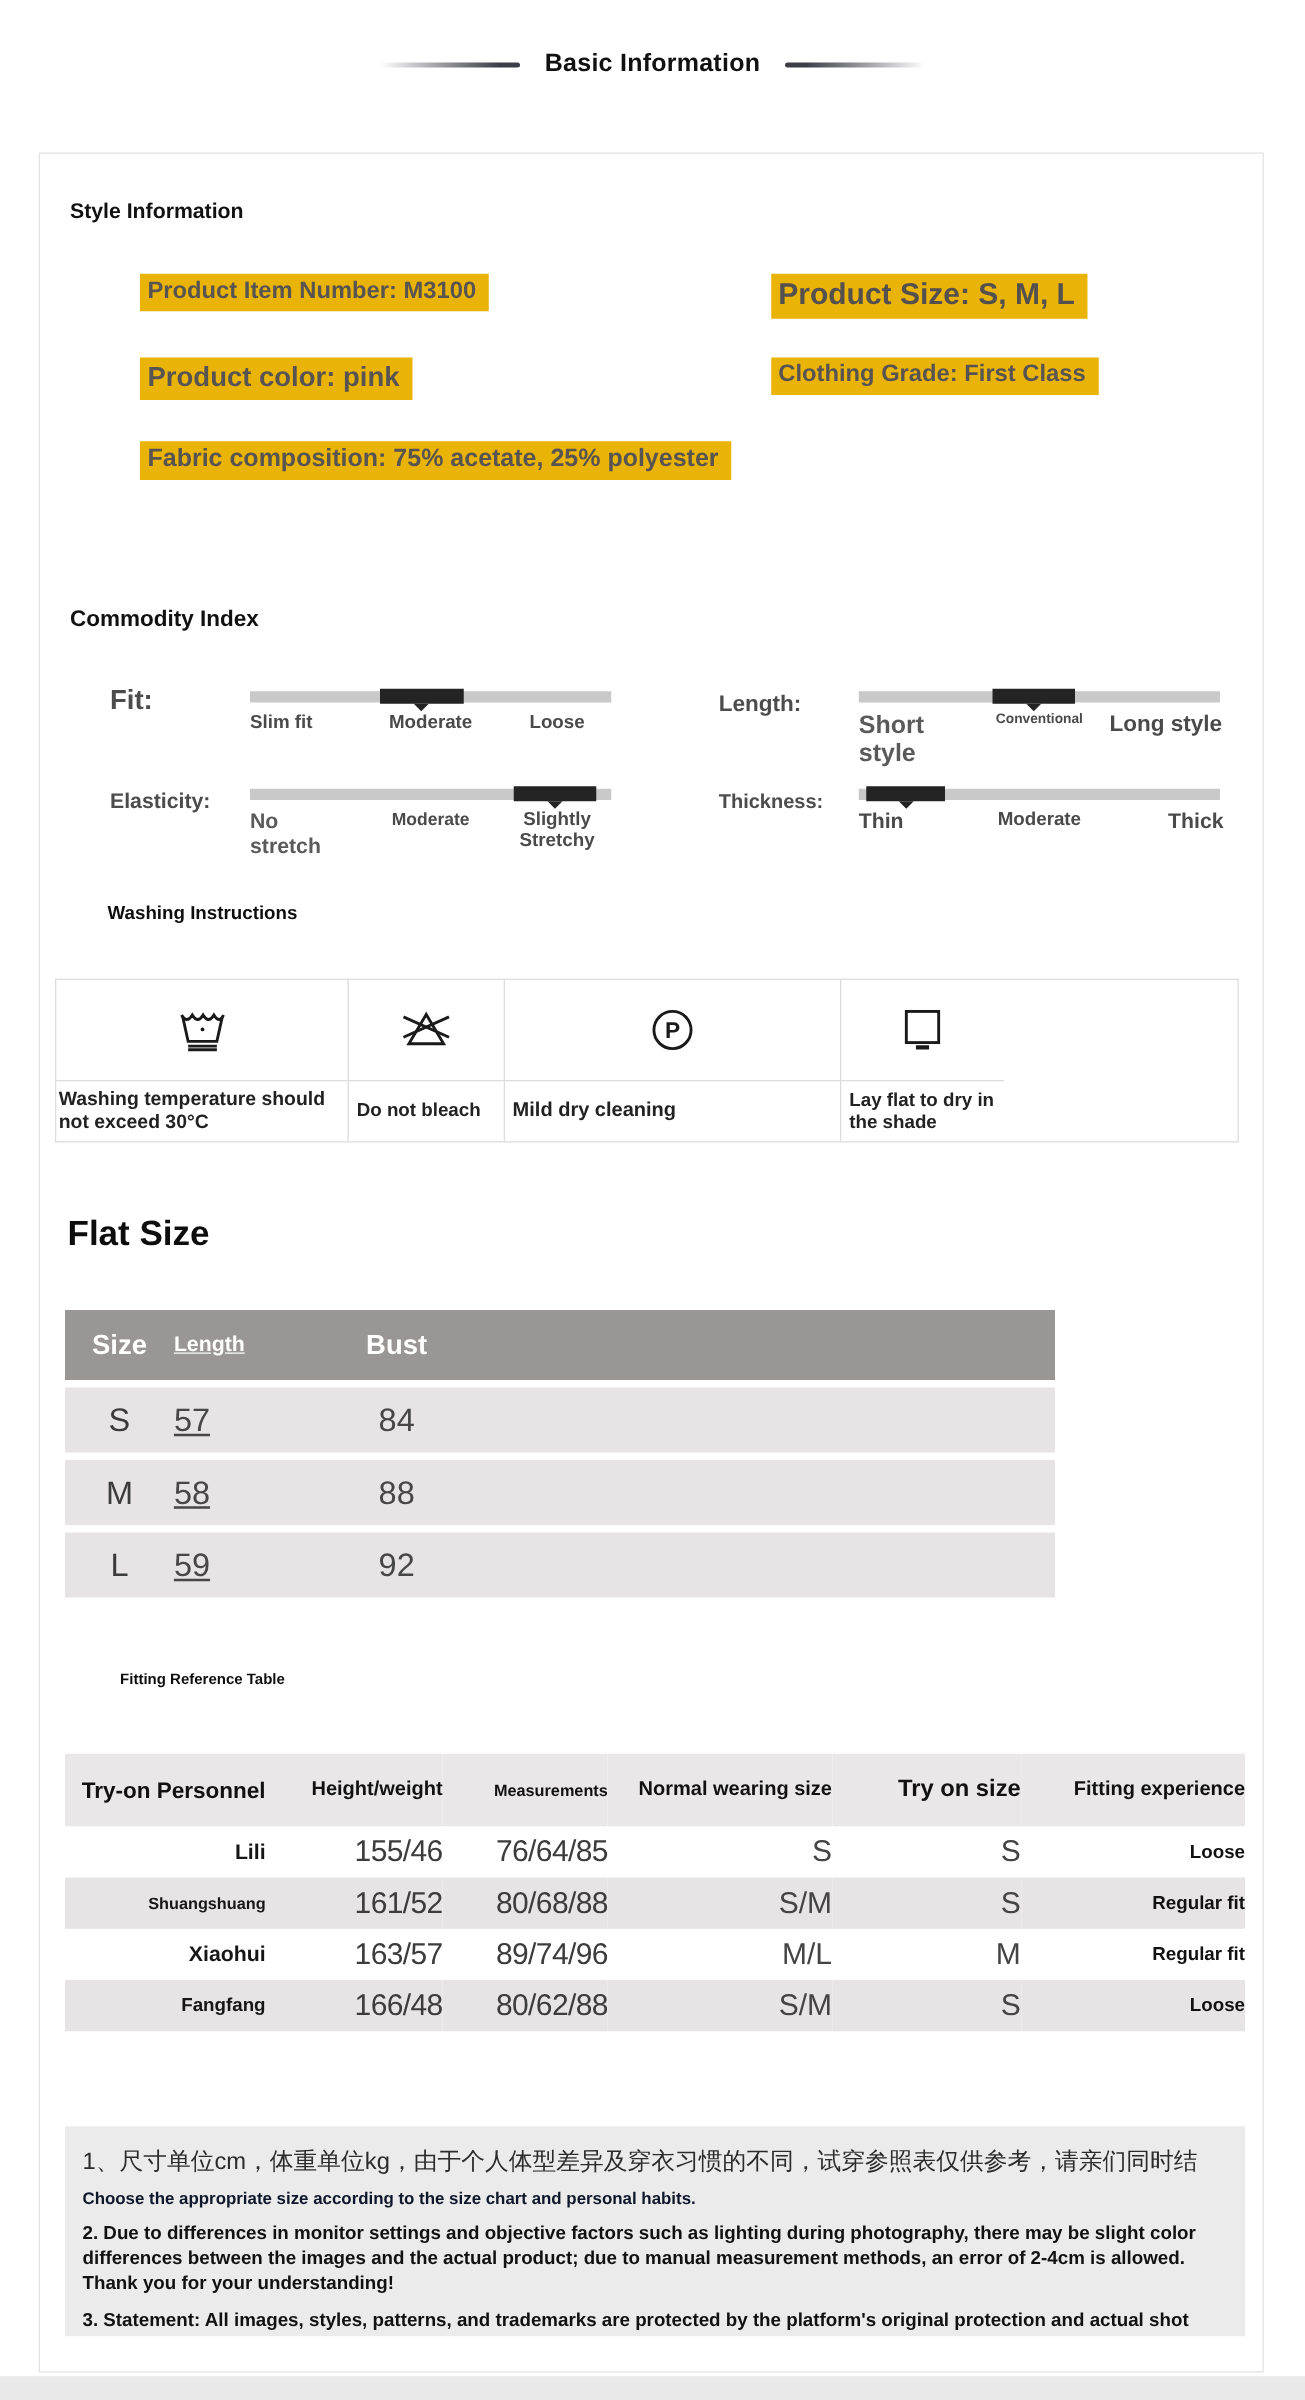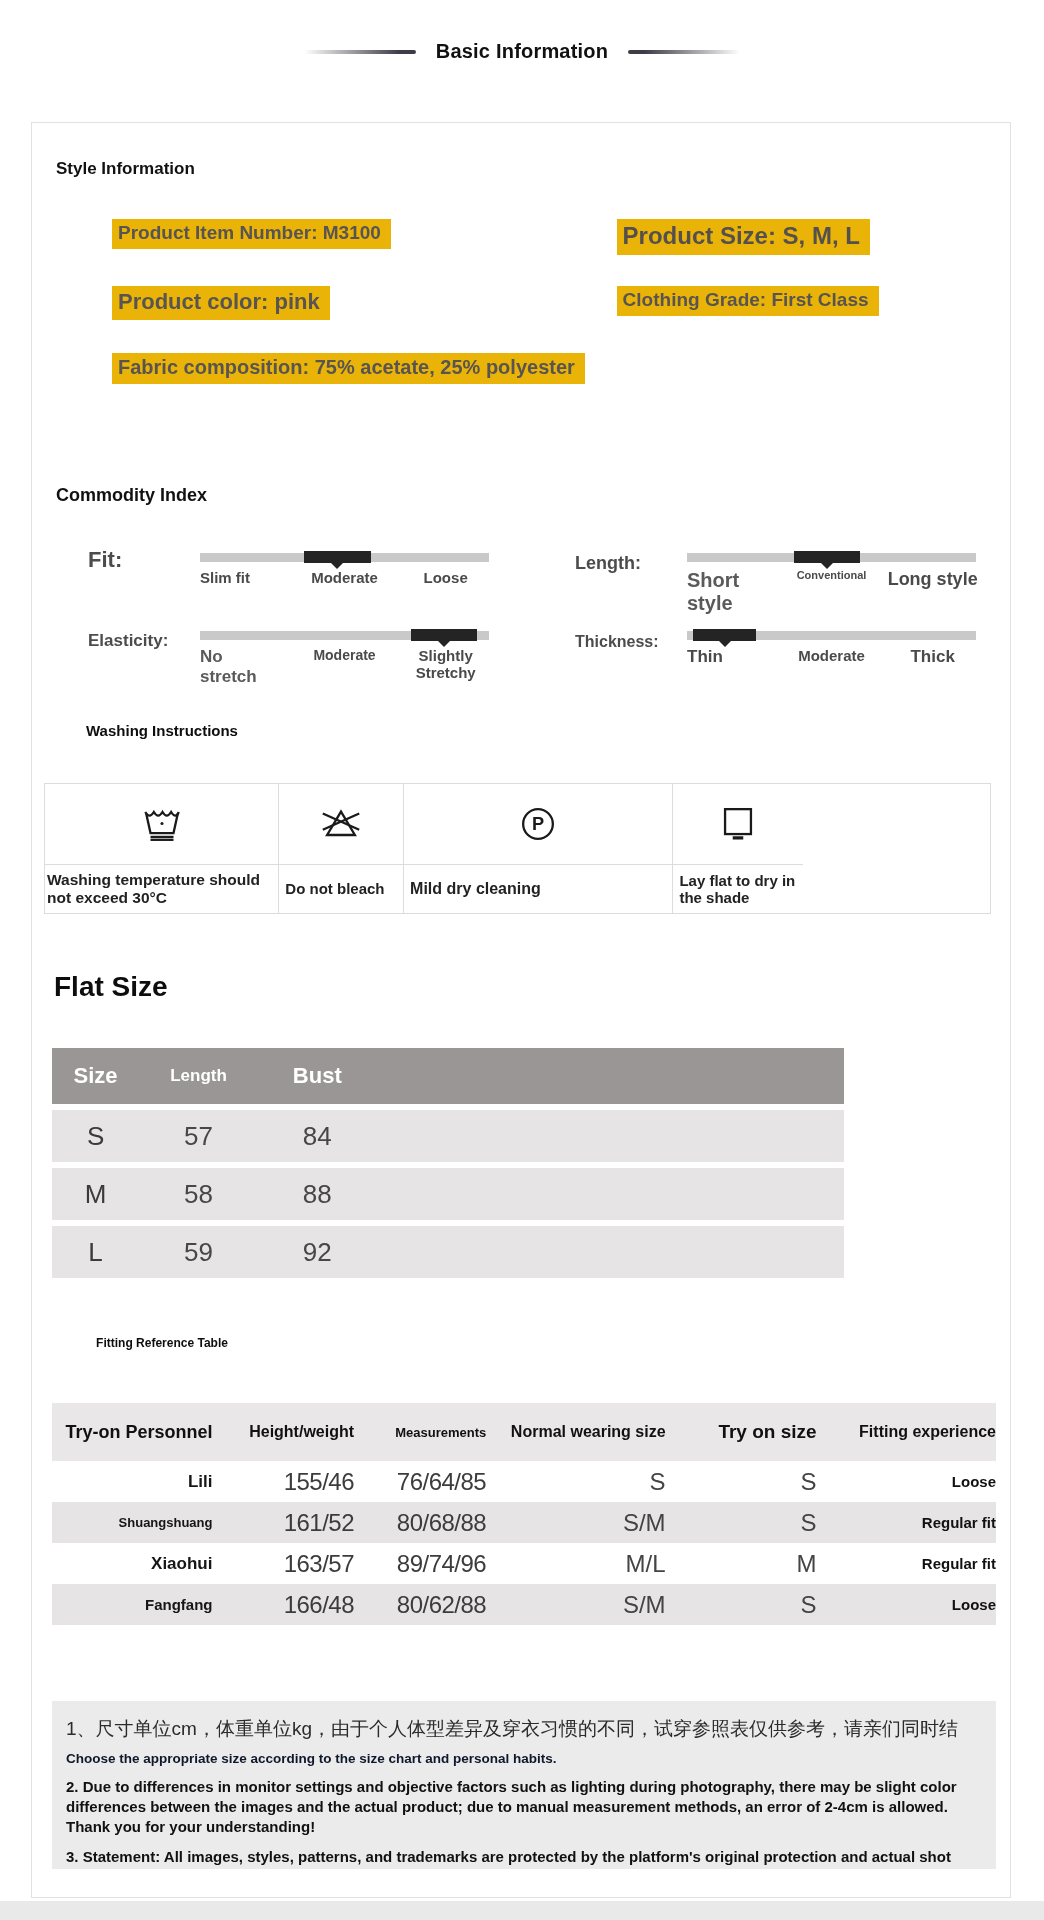--- a/index.html
+++ b/index.html
@@ -55,21 +55,21 @@
   .s-ticks span { position:absolute; top:7px; line-height:1.15; }
   .t0 { left:0; max-width:82px; }
   .t1 { left:50%; transform:translateX(-50%); text-align:center; white-space:nowrap; }
   .t2 { left:85%; transform:translateX(-50%); text-align:center; max-width:92px; }
   .slider:nth-child(2) .t0 { font-size:20px; color:#5a5a5a; }
   .slider:nth-child(2) .t1 { font-size:11px; }
   .slider:nth-child(2) .t2 { font-size:18px; white-space:nowrap; max-width:none; }
   .slider:nth-child(3) .t0 { font-size:17px; color:#5a5a5a; font-weight:bold; }
   .slider:nth-child(3) .t1 { font-size:14px; }
   .slider:nth-child(4) .t0 { font-size:17px; }
-  .slider:nth-child(4) .t2 { font-size:17px; white-space:nowrap; max-width:none; }
+  .slider:nth-child(4) .t2 { font-size:17px; white-space:nowrap; max-width:none;margin-left:24px; }
 
   
   .washing-label { position:absolute; left:30px; top:598px; width:200px;
     text-align:center; font-weight:bold; font-size:15px; line-height:1.35; color:#0e0e0e; }
   .wash-strip { position:absolute; left:12px; top:660px; width:947px; height:131px;
     display:flex; border:1px solid #dcdcdc; background:#fff; }
   .wash-cell { border-right:1px solid #dcdcdc; display:flex; flex-direction:column; }
   .wash-cell:last-child { border-right:none; }
   .wash-icon { height:81px; border-bottom:1px solid #dcdcdc;
     display:flex; align-items:center; justify-content:center; }
@@ -80,21 +80,21 @@
   .wash-cell:nth-child(3){ width:28.5%; } .wash-cell:nth-child(4){ width:13.7%; }
   .wash-cell:nth-child(5){ width:19.8%; }
   .wash-cell:nth-child(1) .wash-caption { padding-left:2px; font-size:15.5px; }
   .wash-cell:nth-child(3) .wash-caption { font-size:16px; }
 
   
   .size-table { position:absolute; left:20px; top:925px; width:792px; }
   .size-head { display:flex; height:56px; background:#9a9695; color:#fff;
     font-weight:bold; align-items:center; }
   .size-head .c0,.size-row .c0 { width:11%; text-align:center; }
-  .size-head .c1,.size-row .c1 { width:15%; text-align:center; }
+  .size-head .c1,.size-row .c1 { width:15%; text-align:left;text-decoration:underline; }
   .size-head .c2,.size-row .c2 { width:15%; text-align:center; }
   .size-head .c0 { font-size:22px; } .size-head .c1 { font-size:17px; } .size-head .c2 { font-size:22px; }
   .size-row { display:flex; height:52px; background:#e6e4e4; align-items:center;
     margin-top:6px; color:#3b3b3b; }
   .size-row .c0 { font-size:26px; }
   .size-row .c1,.size-row .c2 { font-size:26px; font-weight:400; color:#474747; }
 
   
   .fitting-title { position:absolute; left:32px; top:1212px; width:196px;
     text-align:center; font-weight:bold; font-size:12px; line-height:1.35; color:#0e0e0e; }

